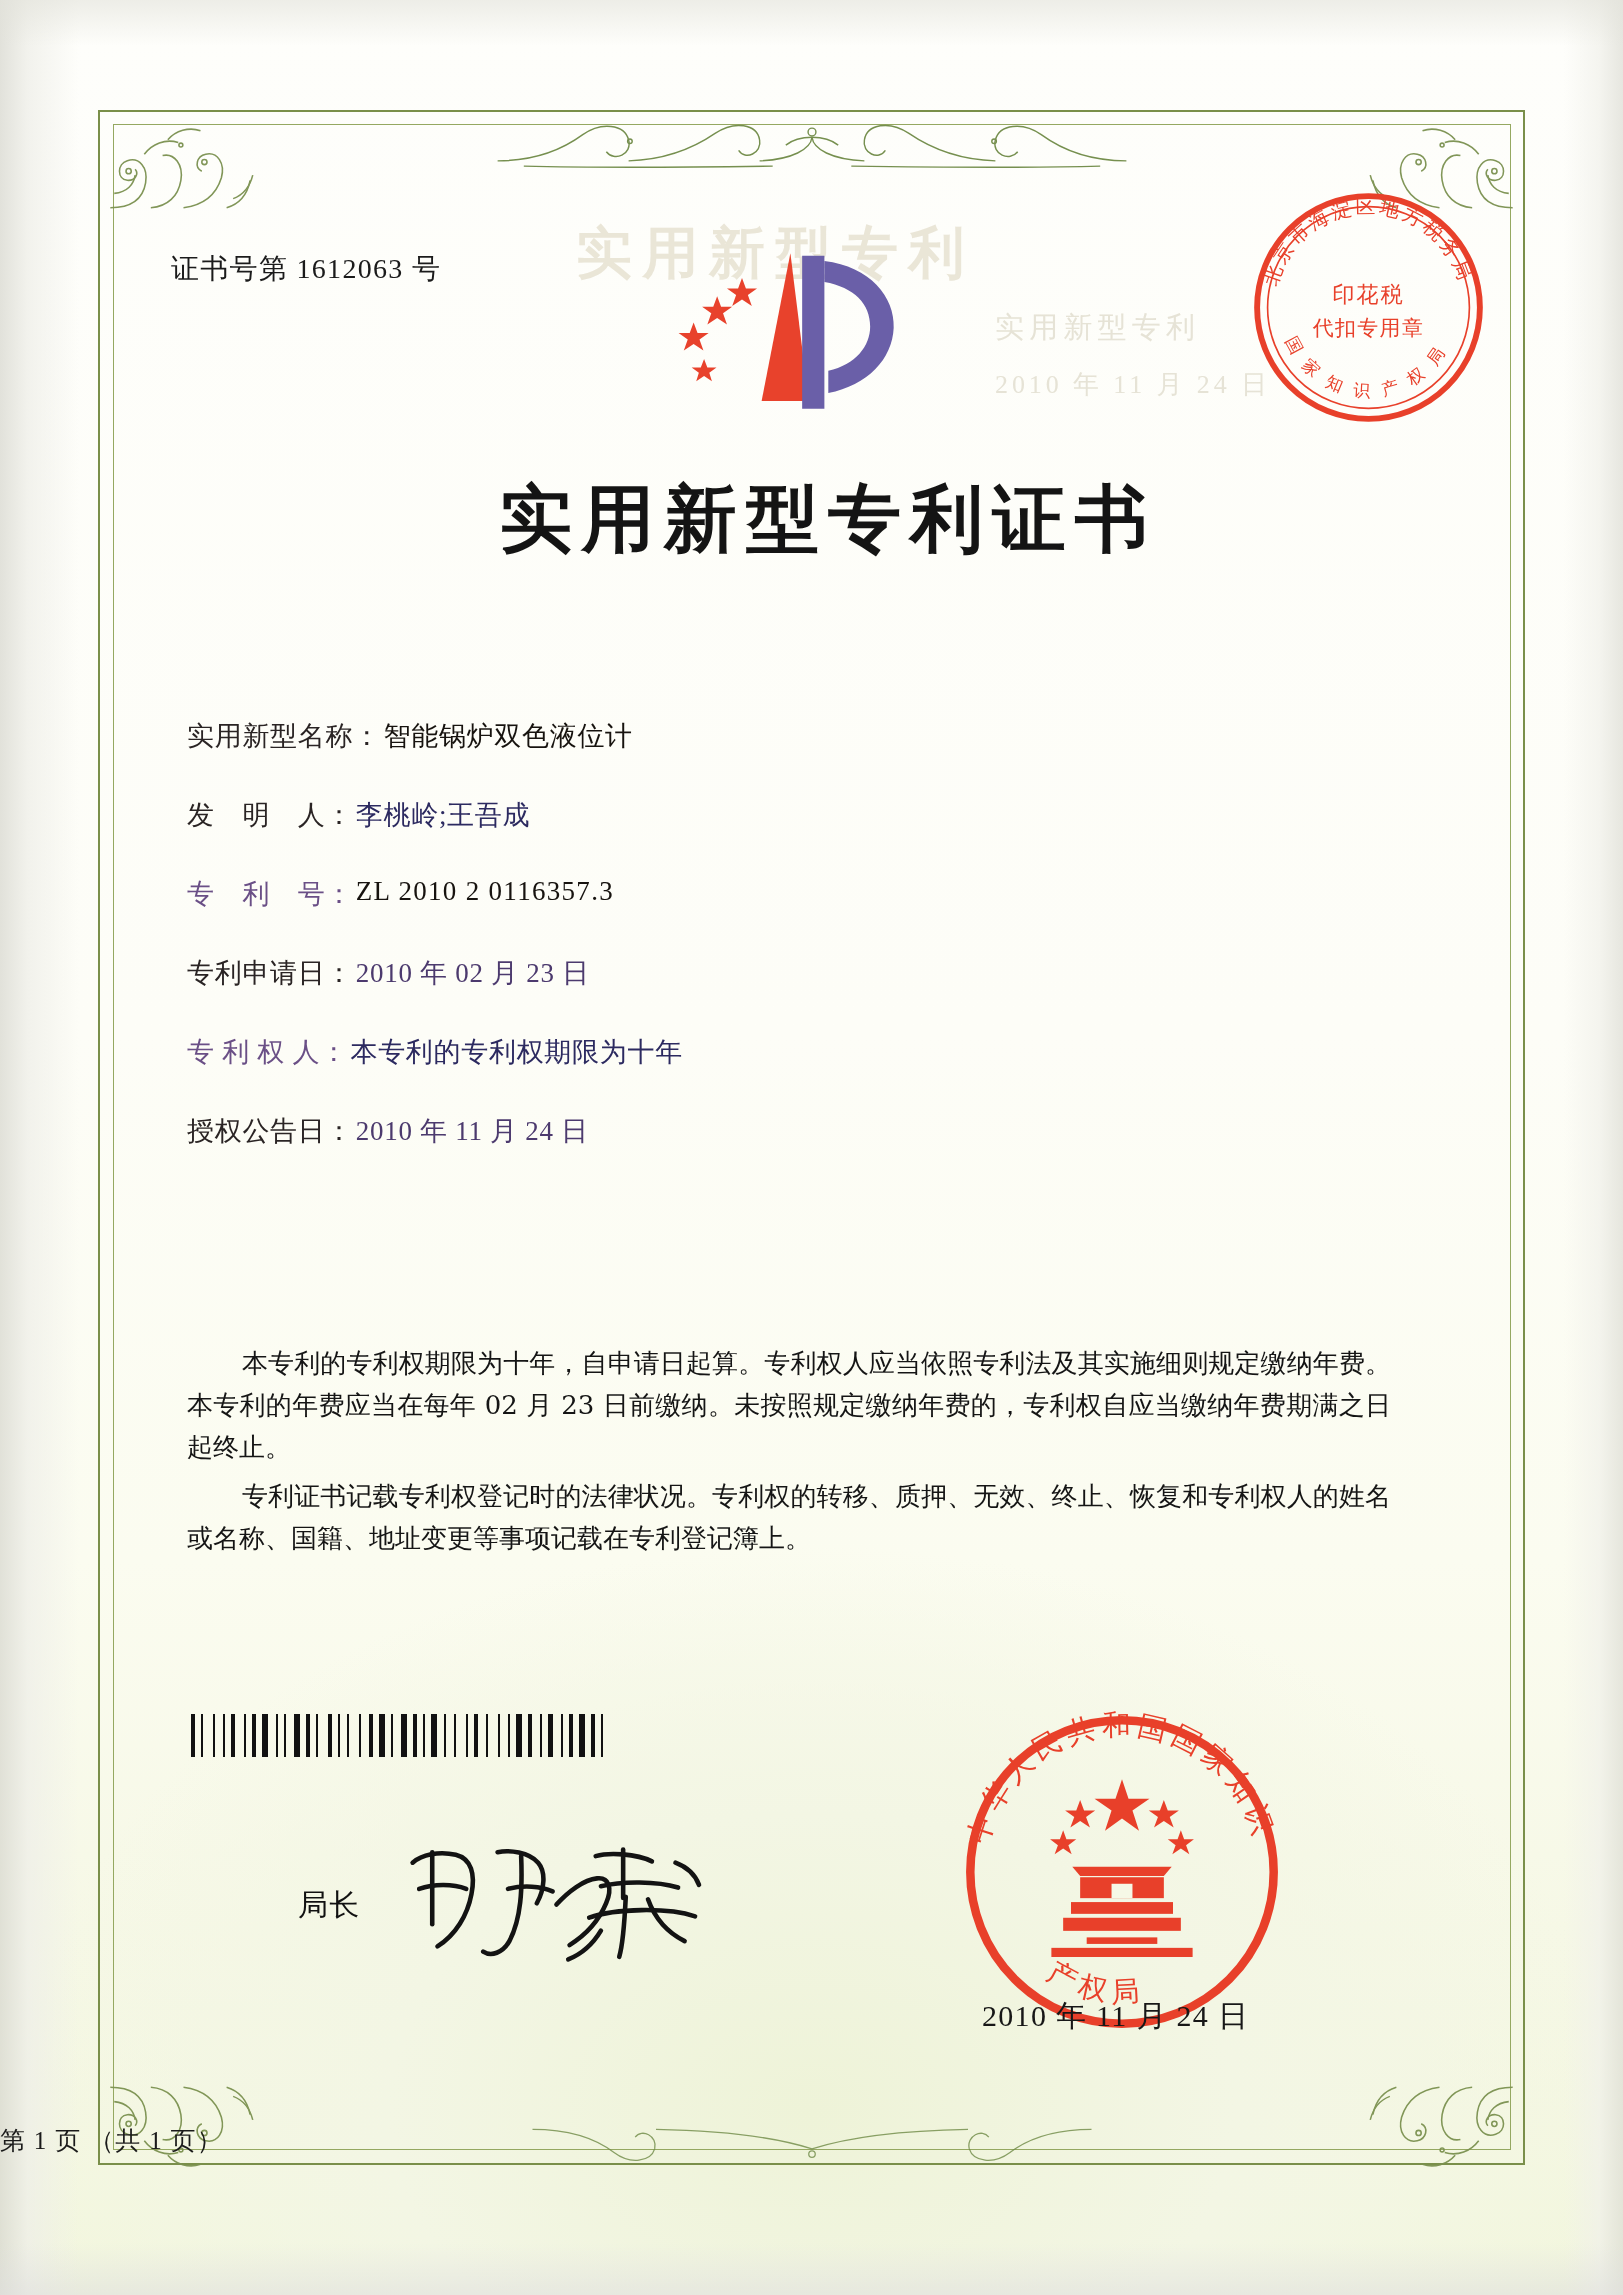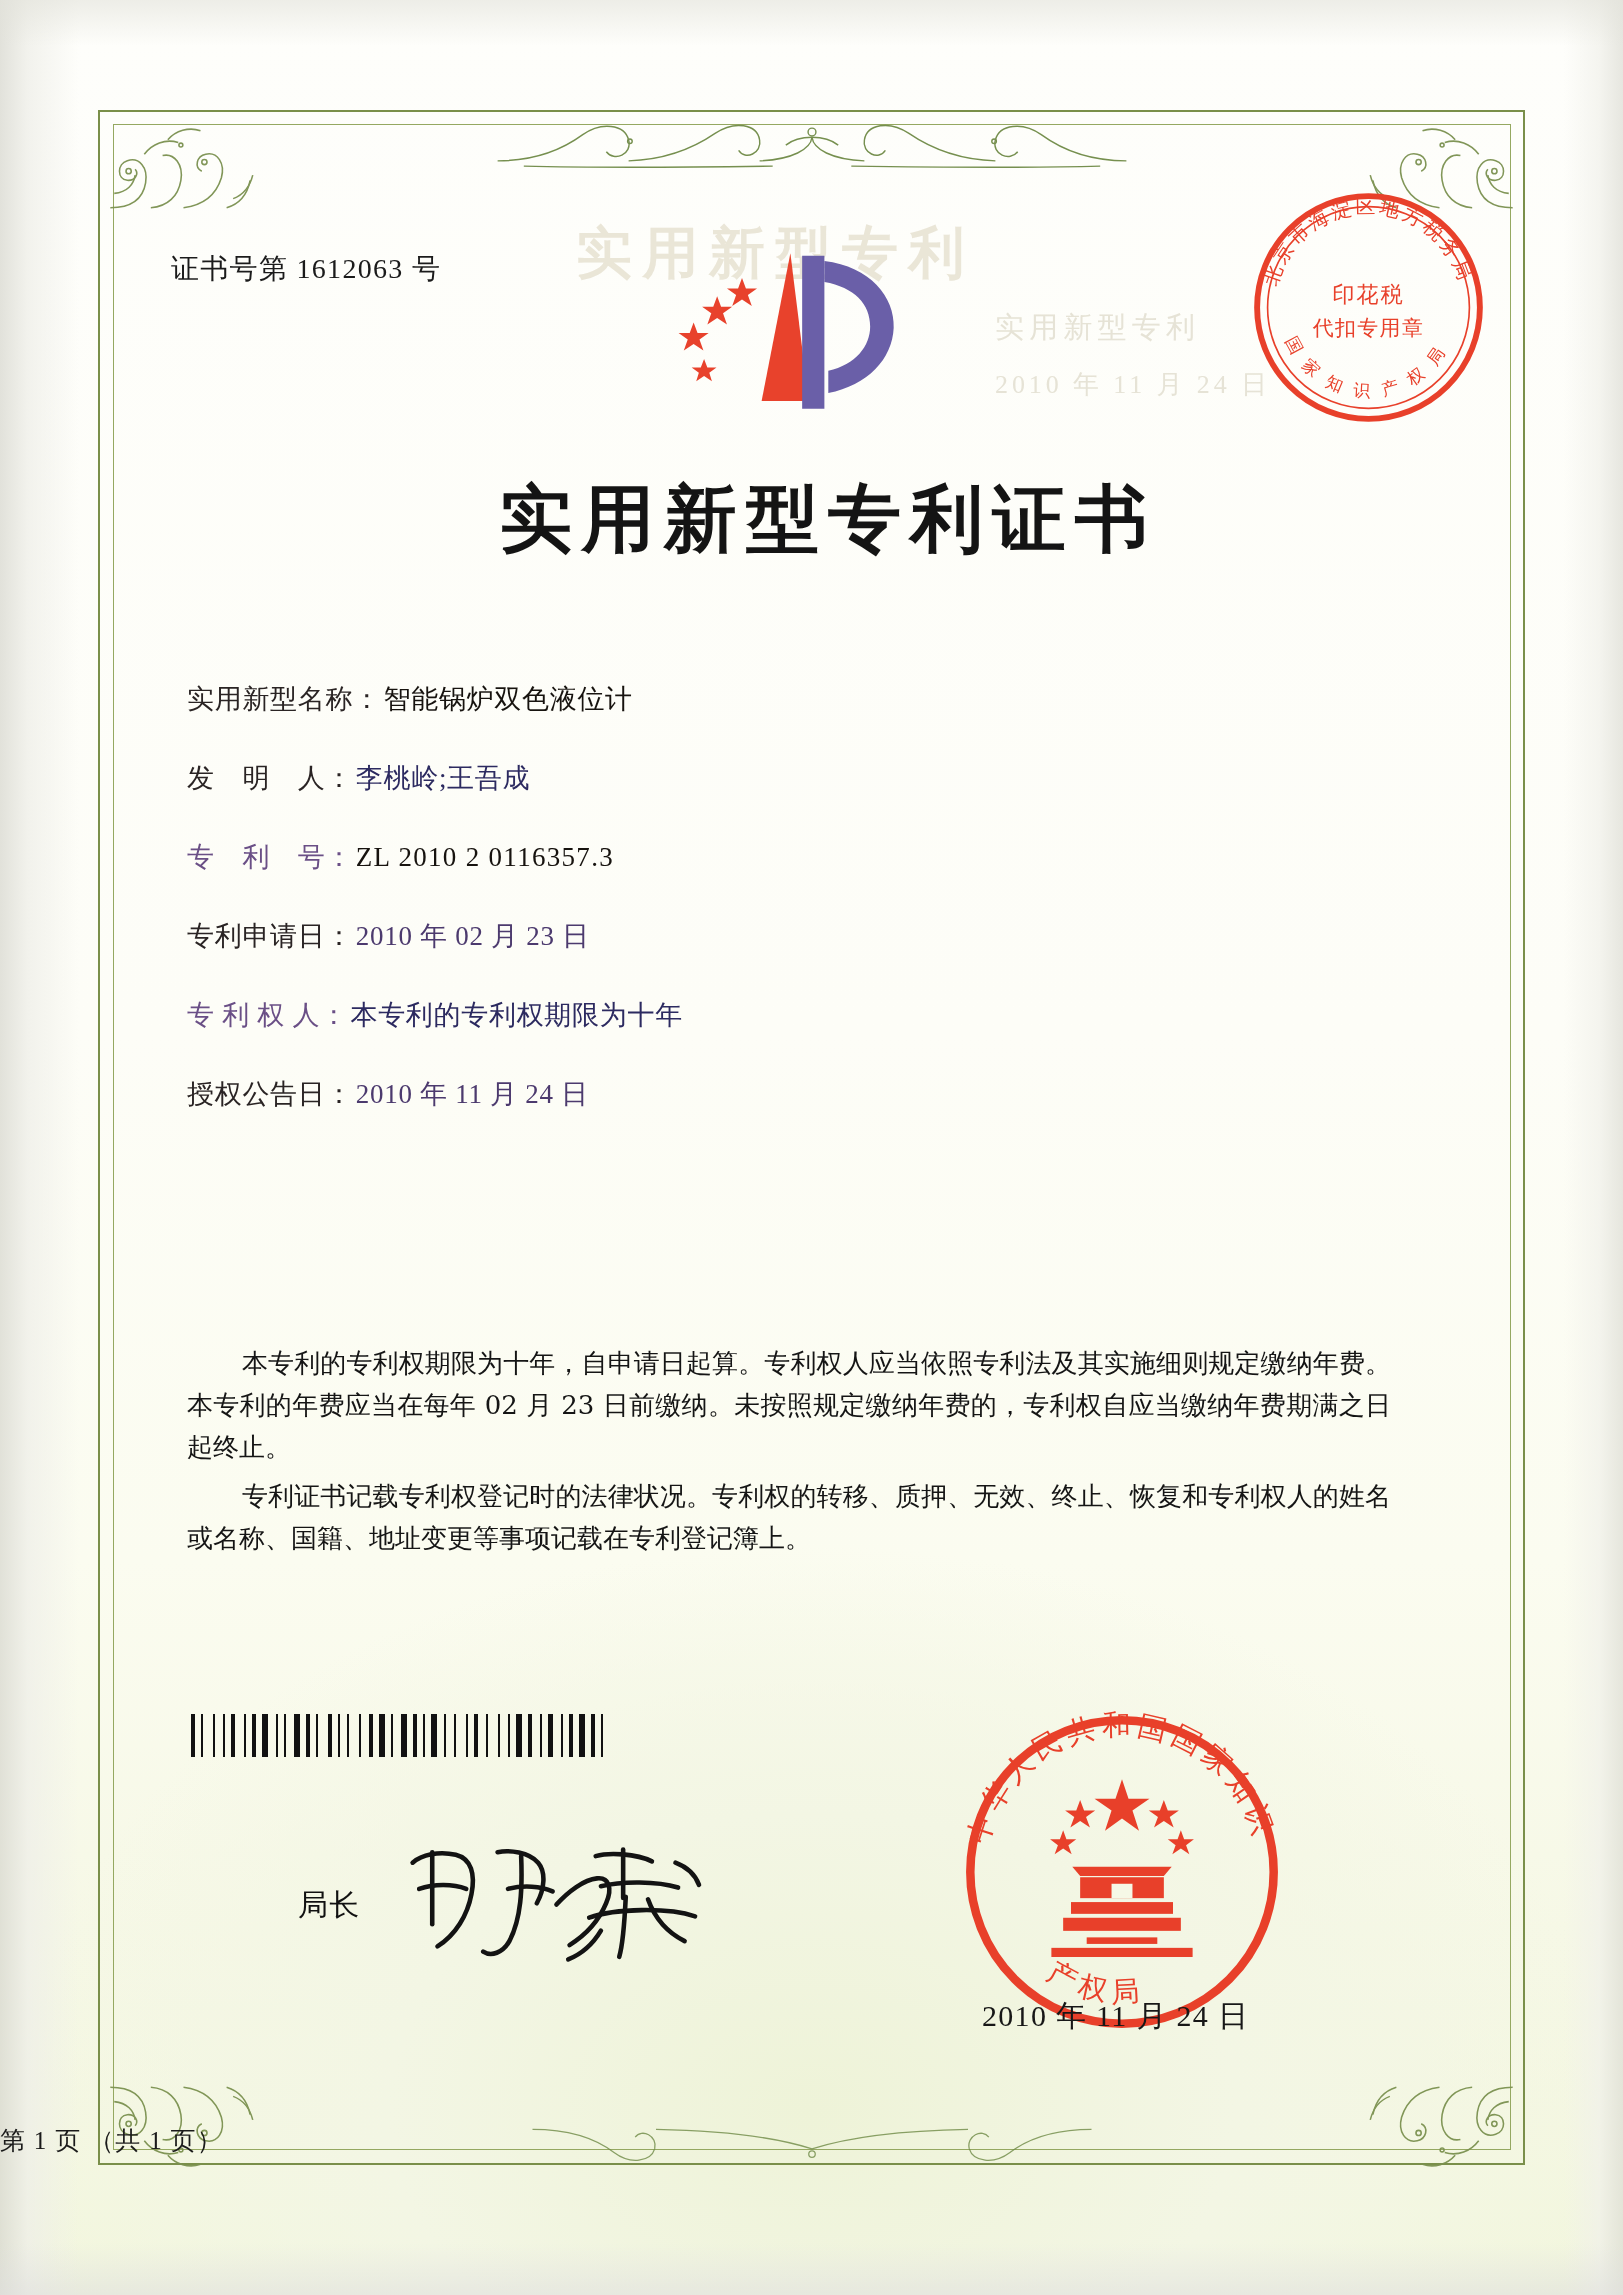--- a/index.html
+++ b/index.html
@@ -155,25 +155,26 @@
 
   
   .fields {
     position: absolute;
     left: 187px;
     top: 681px;
     width: 1178px;
   }
   .field-row {
     display: flex;
-    align-items: center;
+    align-items: flex-start;
     margin-bottom: 43px;
     font-size: 27px;
     color: #14110f;
     letter-spacing: 0.7px;
+    margin-top: 37px;
   }
   .field-label {
     white-space: pre;
     color: #2a2424;
   }
   .field-label.purple { color: #6a4f86; }
   .field-value {
     color: #17130f;
     margin-left: 2.6px;
   }

